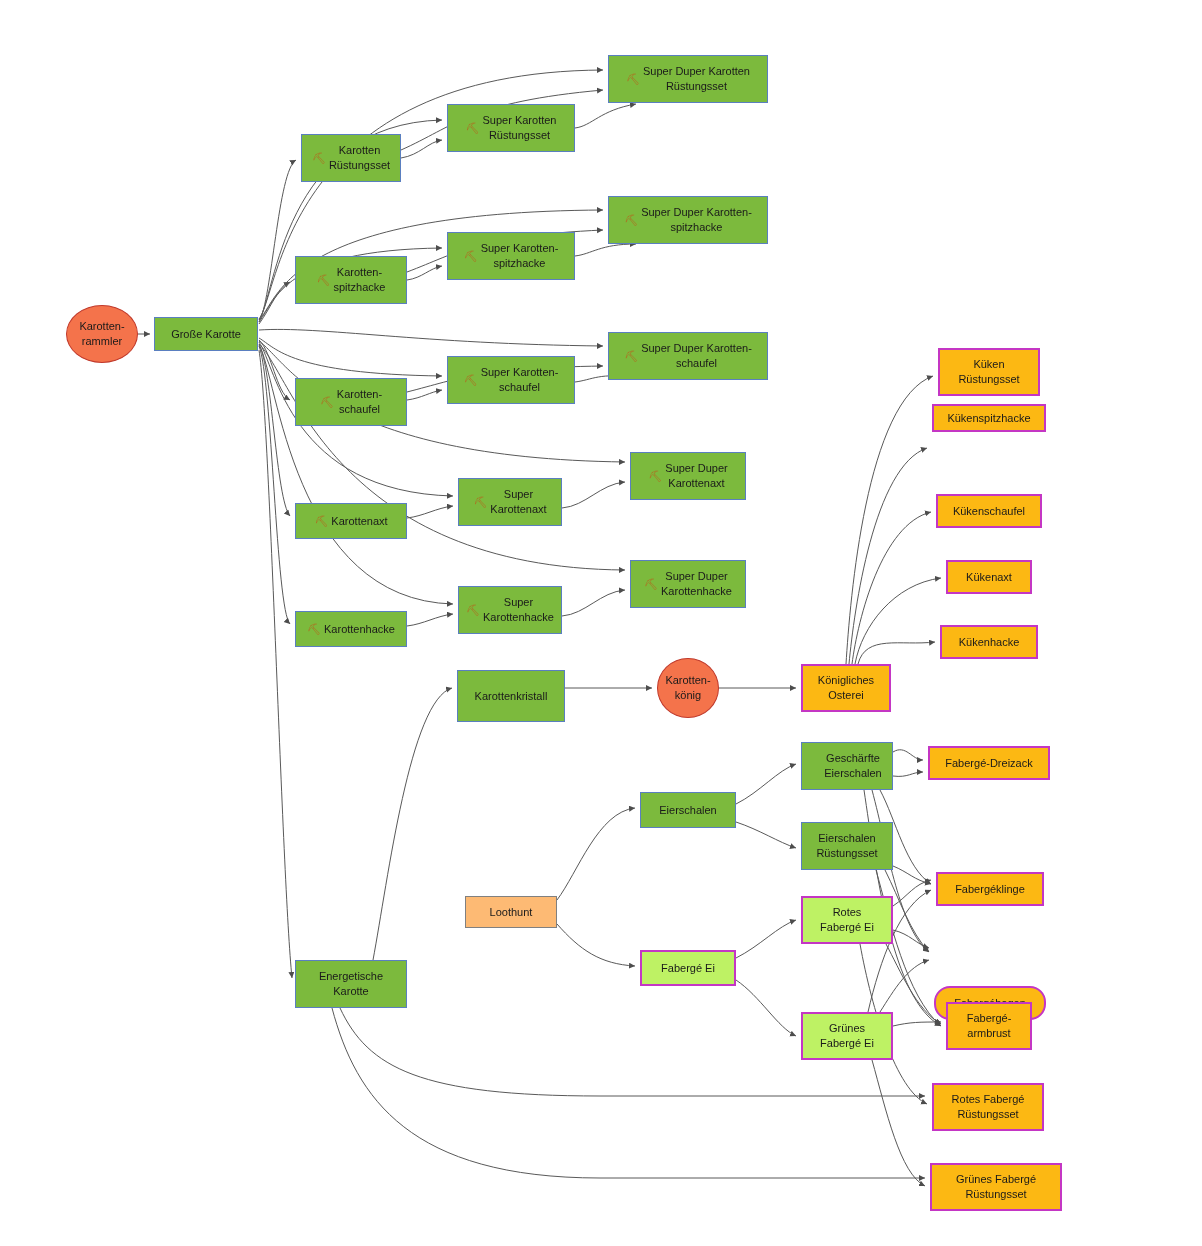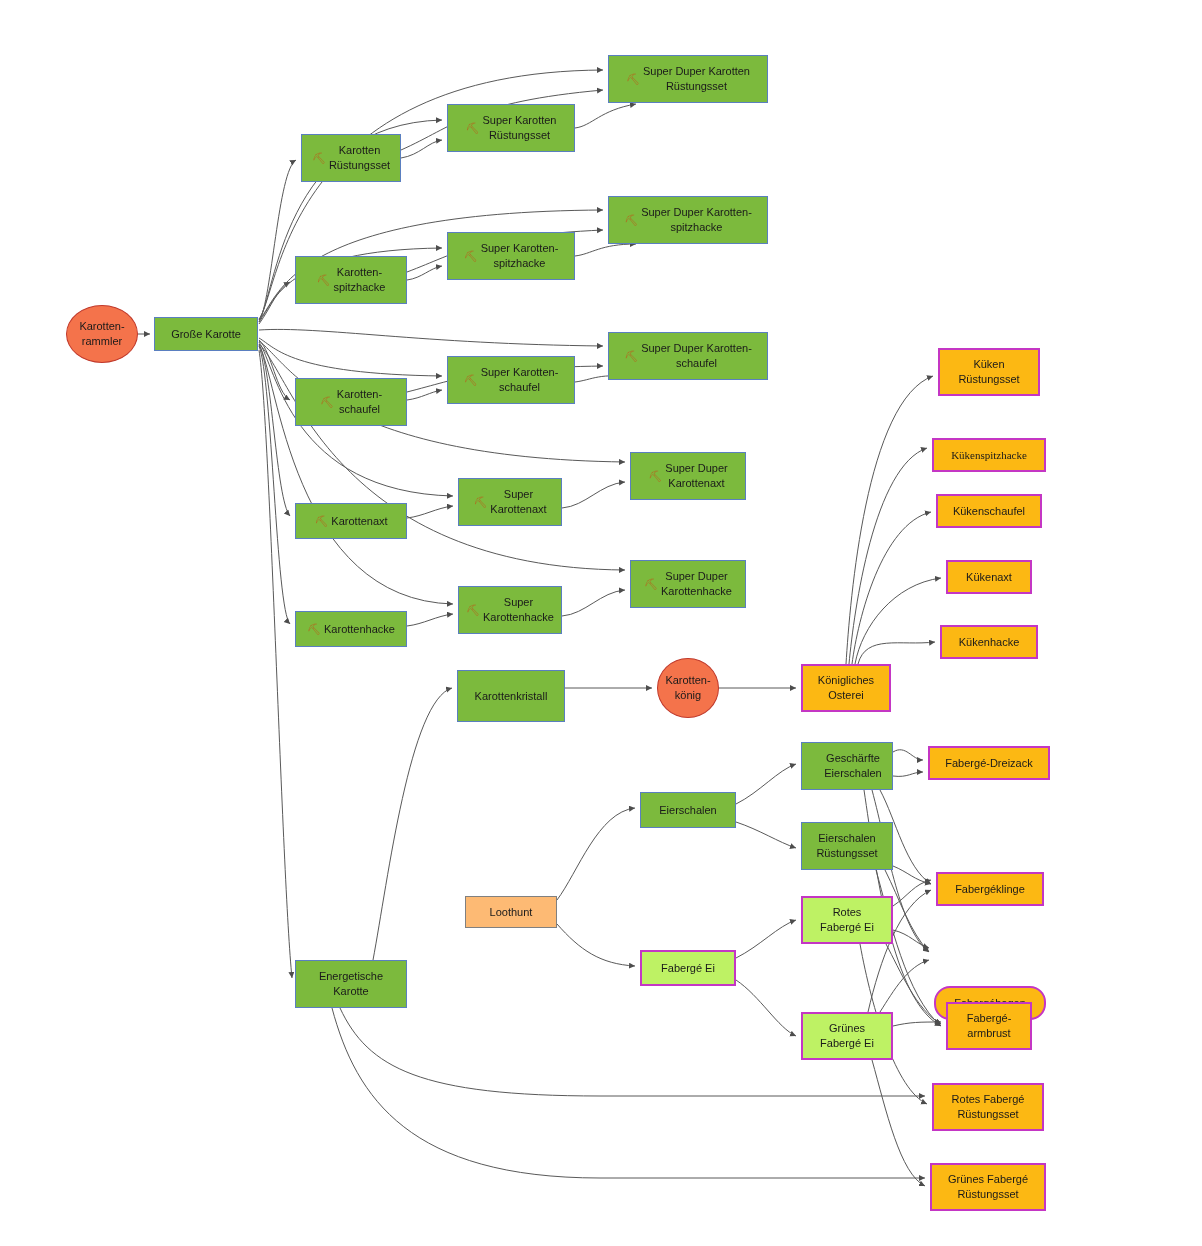--- a/index.html
+++ b/index.html
@@ -266,21 +266,21 @@
 Fabergé Ei</span>
       </div>
       <div class="node n-rect-green-magenta" style="left: 801px; top: 1012px; width: 92px; height: 48px;">
         <span class="node-label">Grünes
 Fabergé Ei</span>
       </div>
       <div class="node n-rect-orange" style="left: 938px; top: 348px; width: 102px; height: 48px;">
         <span class="node-label">Küken
 Rüstungsset</span>
       </div>
-      <div class="node n-rect-orange" style="left: 932px; top: 438px; width: 114px; height: 34px; font-family: Liberation Serif, serif;">
+      <div class="node n-rect-orange" style="left: 932px; top: 404px; width: 114px; height: 28px;">
         <span class="node-label">Kükenspitzhacke</span>
       </div>
       <div class="node n-rect-orange" style="left: 936px; top: 494px; width: 106px; height: 34px;">
         <span class="node-label">Kükenschaufel</span>
       </div>
       <div class="node n-rect-orange" style="left: 946px; top: 560px; width: 86px; height: 34px;">
         <span class="node-label">Kükenaxt</span>
       </div>
       <div class="node n-rect-orange" style="left: 940px; top: 625px; width: 98px; height: 34px;">
         <span class="node-label">Kükenhacke</span>
@@ -295,19 +295,19 @@
         <span class="node-label">Fabergébogen</span>
       </div>
       <div class="node n-rect-orange" style="left: 946px; top: 1002px; width: 86px; height: 48px;">
         <span class="node-label">Fabergé-
 armbrust</span>
       </div>
       <div class="node n-rect-orange" style="left: 932px; top: 1083px; width: 112px; height: 48px;">
         <span class="node-label">Rotes Fabergé
 Rüstungsset</span>
       </div>
-      <div class="node n-rect-orange" style="left: 930px; top: 1163px; width: 116px; height: 48px; justify-content: center;">
+      <div class="node n-rect-orange" style="left: 930px; top: 1163px; width: 132px; height: 48px; justify-content: center;">
         <span class="node-label">Grünes Fabergé
 Rüstungsset</span>
       </div>
     </div>
 
 </div>
 
 </body></html>

